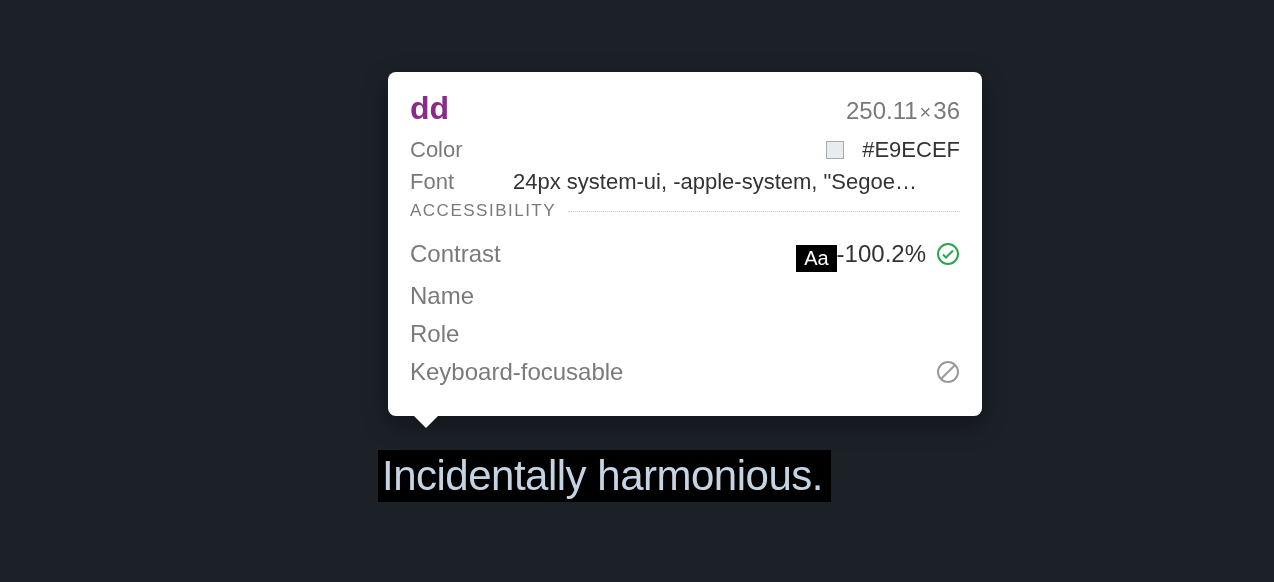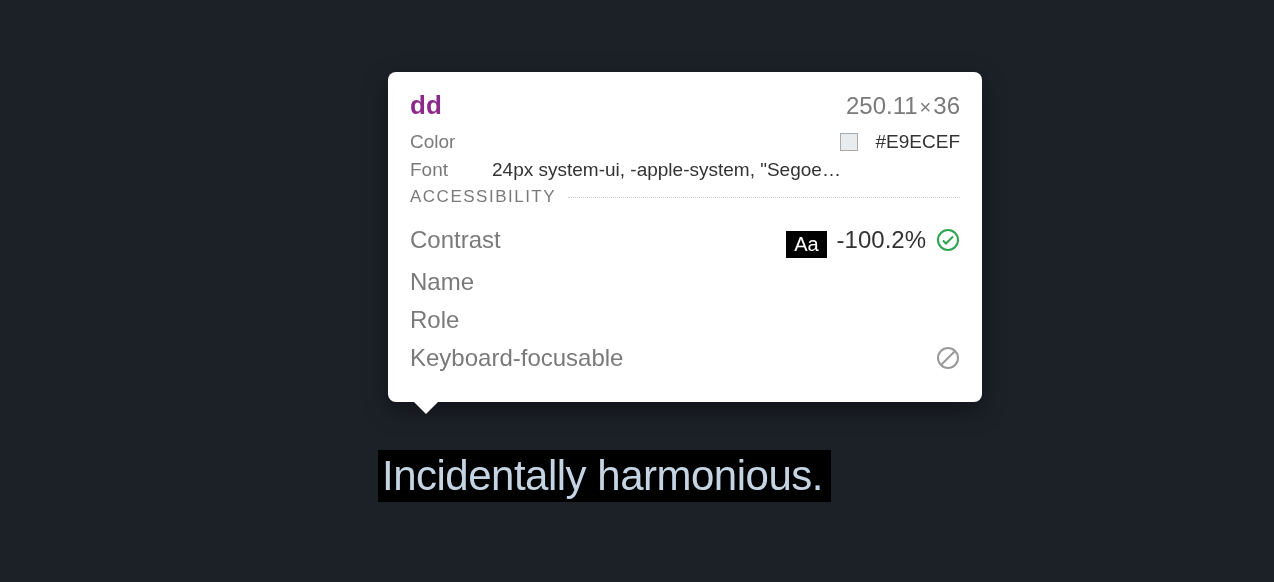--- a/index.html
+++ b/index.html
@@ -48,35 +48,35 @@
     }
     .header-row {
       display: flex;
       justify-content: space-between;
       align-items: baseline;
       margin-bottom: 10px;
     }
     .element-tag {
       color: #8b2a8b;
       font-weight: 700;
-      font-size: 26px;
+      font-size: 32px;
     }
     .dimensions {
       color: #7a7a7a;
       font-size: 24px;
     }
     .dim-x {
       font-size: 20px;
       margin: 0 2px;
     }
     .prop-row {
       display: flex;
       align-items: center;
       margin-bottom: 6px;
-      font-size: 19px;
+      font-size: 22px;
     }
     .prop-label {
       color: #7a7a7a;
       min-width: 68px;
     }
     .color-row {
       display: flex;
       align-items: center;
     }
     .color-swatch {
@@ -88,20 +88,21 @@
       display: inline-block;
       margin-left: auto;
     }
     .color-text {
       color: #333333;
       margin-left: 12px;
     }
     .font-row {
       display: flex;
       align-items: flex-end;
+      gap: 21px;
     }
     .font-value {
       color: #333333;
       margin-left: 14px;
       white-space: nowrap;
       overflow: hidden;
       text-overflow: ellipsis;
       flex: 1;
     }
     .section-header {
@@ -133,21 +134,21 @@
     .contrast-sample {
       background: #000000;
       color: #ffffff;
       font-size: 20px;
       padding: 2px 8px;
       margin-left: auto;
       margin-top: 10px;
     }
     .contrast-value {
       color: #333333;
-      margin-left: 10px;
+      margin-left: 0;
     }
     .check-icon {
       width: 24px;
       height: 24px;
       margin-left: 10px;
     }
     .check-icon svg {
       display: block;
     }
     .no-icon {

